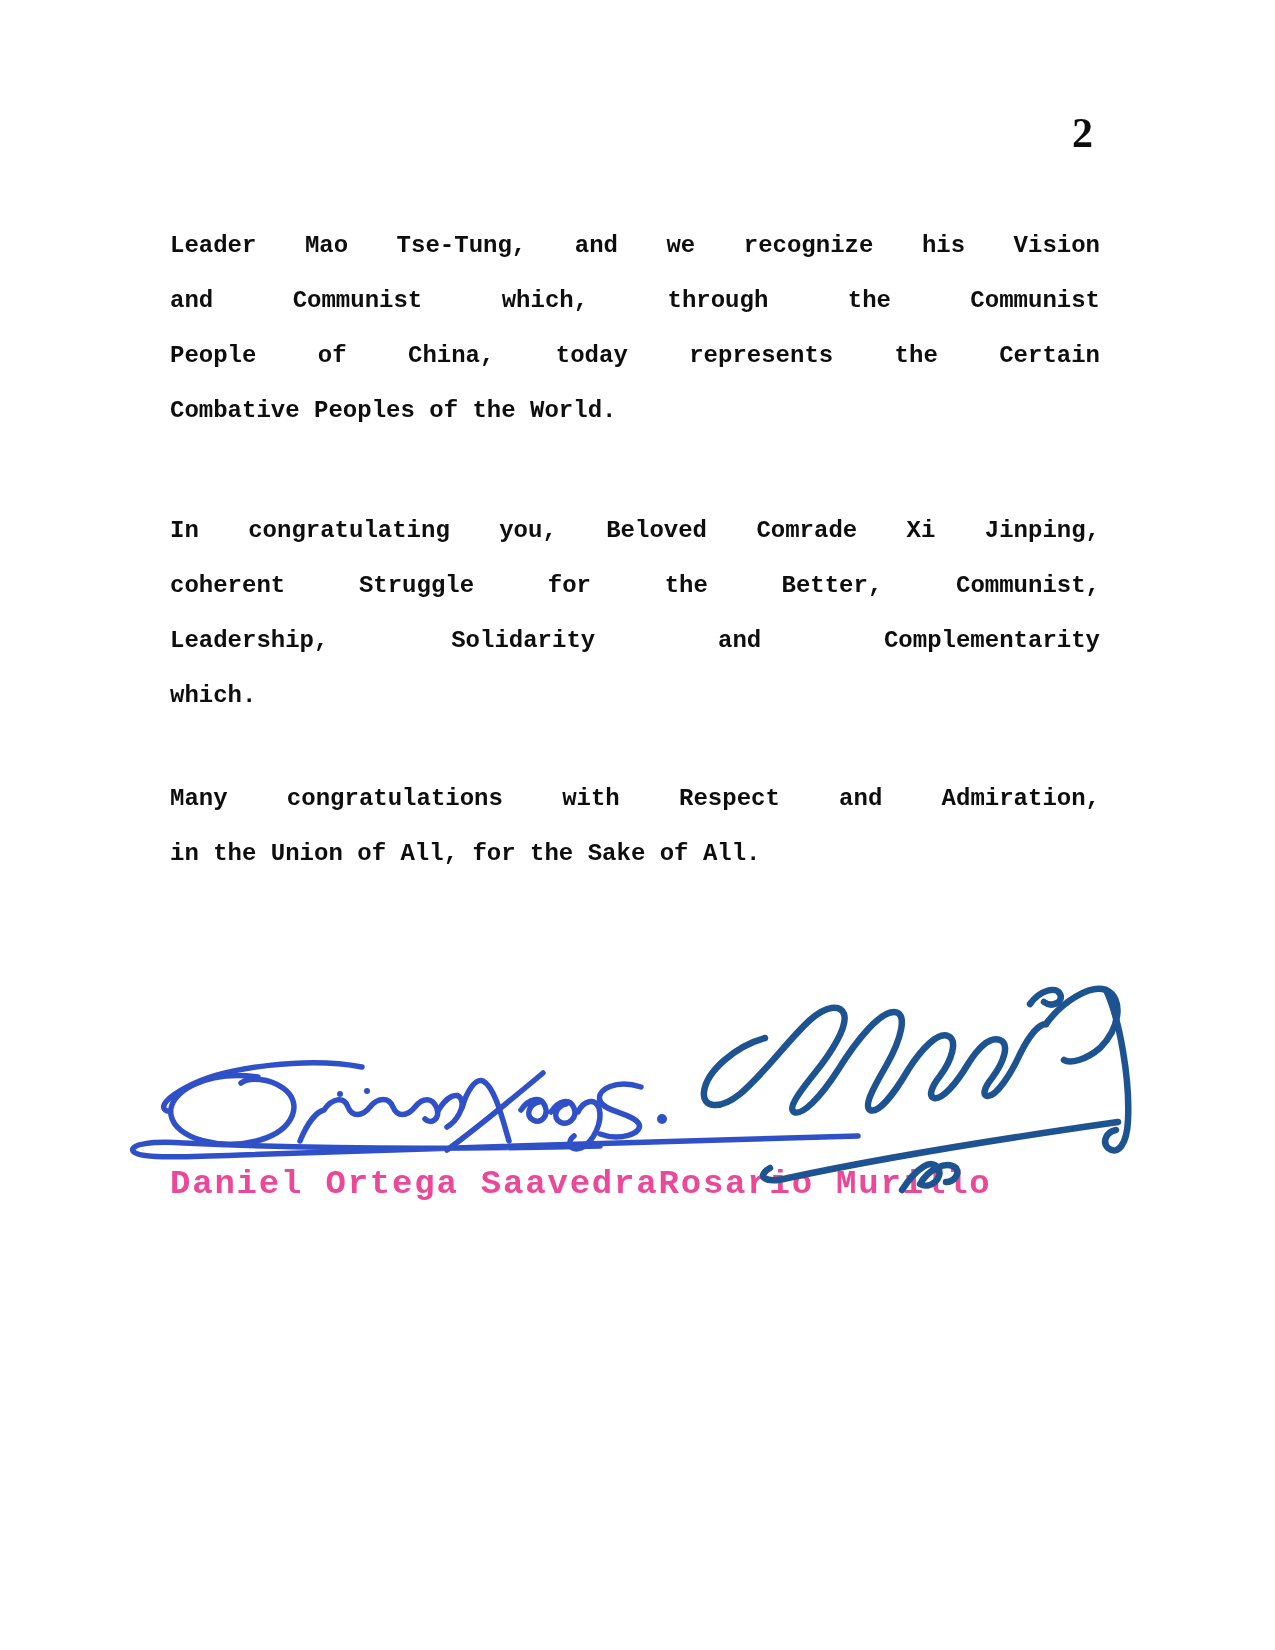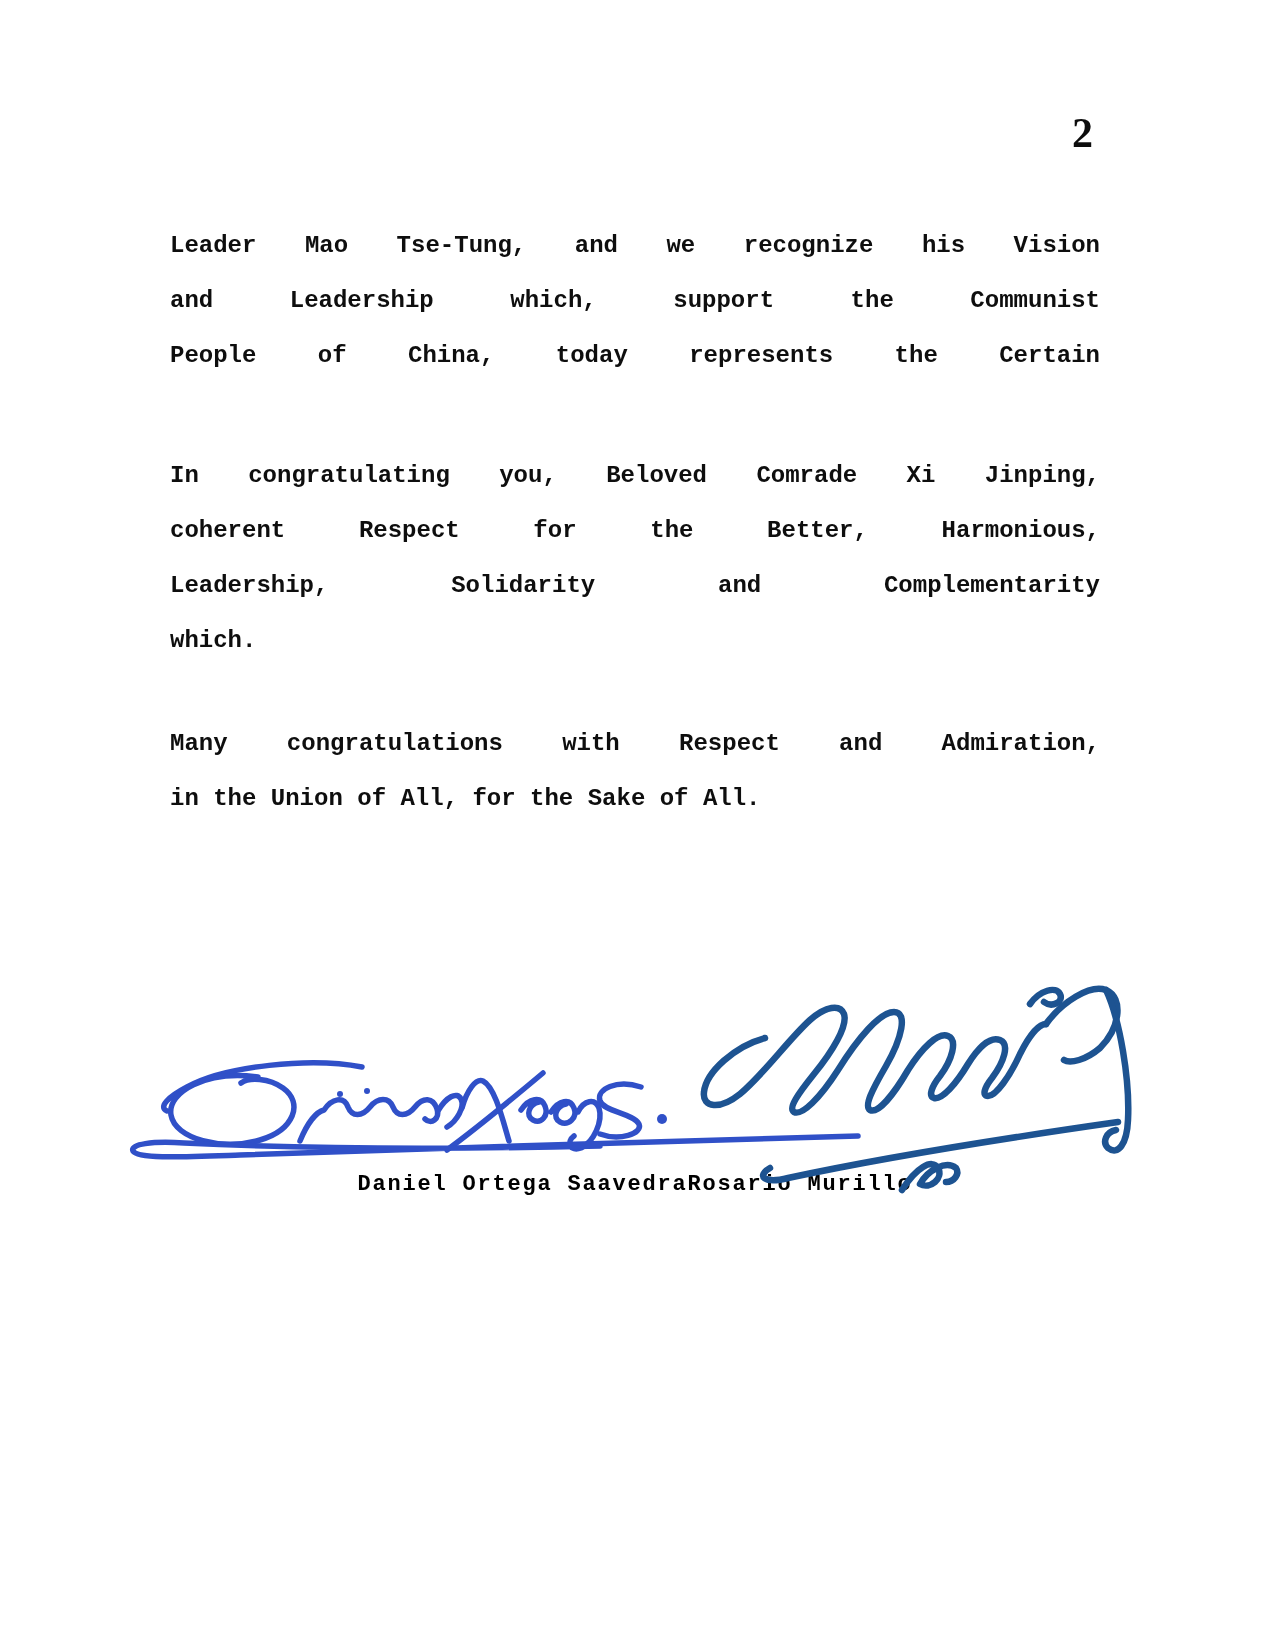--- a/index.html
+++ b/index.html
@@ -35,24 +35,24 @@
   .para.p2 { margin-top: 65px; }
   .para.p3 { margin-top: 48px; }
   .line { text-align: justify; text-align-last: justify; }
   .line.last { text-align-last: left; }
   .names-row {
     position: absolute;
     left: 170px;
     top: 1157px;
     width: 930px;
     display: flex;
-    justify-content: center;
-    color: #000000;
+    justify-content: flex-start;
+    color: #ec4899;
     font-weight: 700;
-    font-size: 22px;
+    font-size: 34px;
     line-height: 55px;
     letter-spacing: 1.8px;
   }
   .sig-layer {
     position: absolute;
     left: 0; top: 0;
     width: 1275px; height: 1650px;
     pointer-events: none;
   }
   .sig-layer svg { display: block; width: 1275px; height: 1650px; }
@@ -60,26 +60,27 @@
 </head>
 <body>
 
 <div class="page">
 
   <div class="pageno">2</div>
 
   <div class="letter-body">
     <div class="para p1">
       <div class="line">Leader Mao Tse-Tung, and we recognize his Vision</div>
-      <div class="line">and Leadership which, support the Communist</div>
+      <div class="line">and Communist which, through the Communist</div>
       <div class="line">People of China, today represents the Certain</div>
+      <div class="line last">Combative Peoples of the World.</div>
     </div>
     <div class="para p2">
       <div class="line">In congratulating you, Beloved Comrade Xi Jinping,</div>
-      <div class="line">coherent Respect for the Better, Harmonious,</div>
+      <div class="line">coherent Struggle for the Better, Communist,</div>
       <div class="line">Leadership, Solidarity and Complementarity</div>
       <div class="line last">which.</div>
     </div>
     <div class="para p3">
       <div class="line">Many congratulations with Respect and Admiration,</div>
       <div class="line last">in the Union of All, for the Sake of All.</div>
     </div>
   </div>
 
   <div class="names-row">

